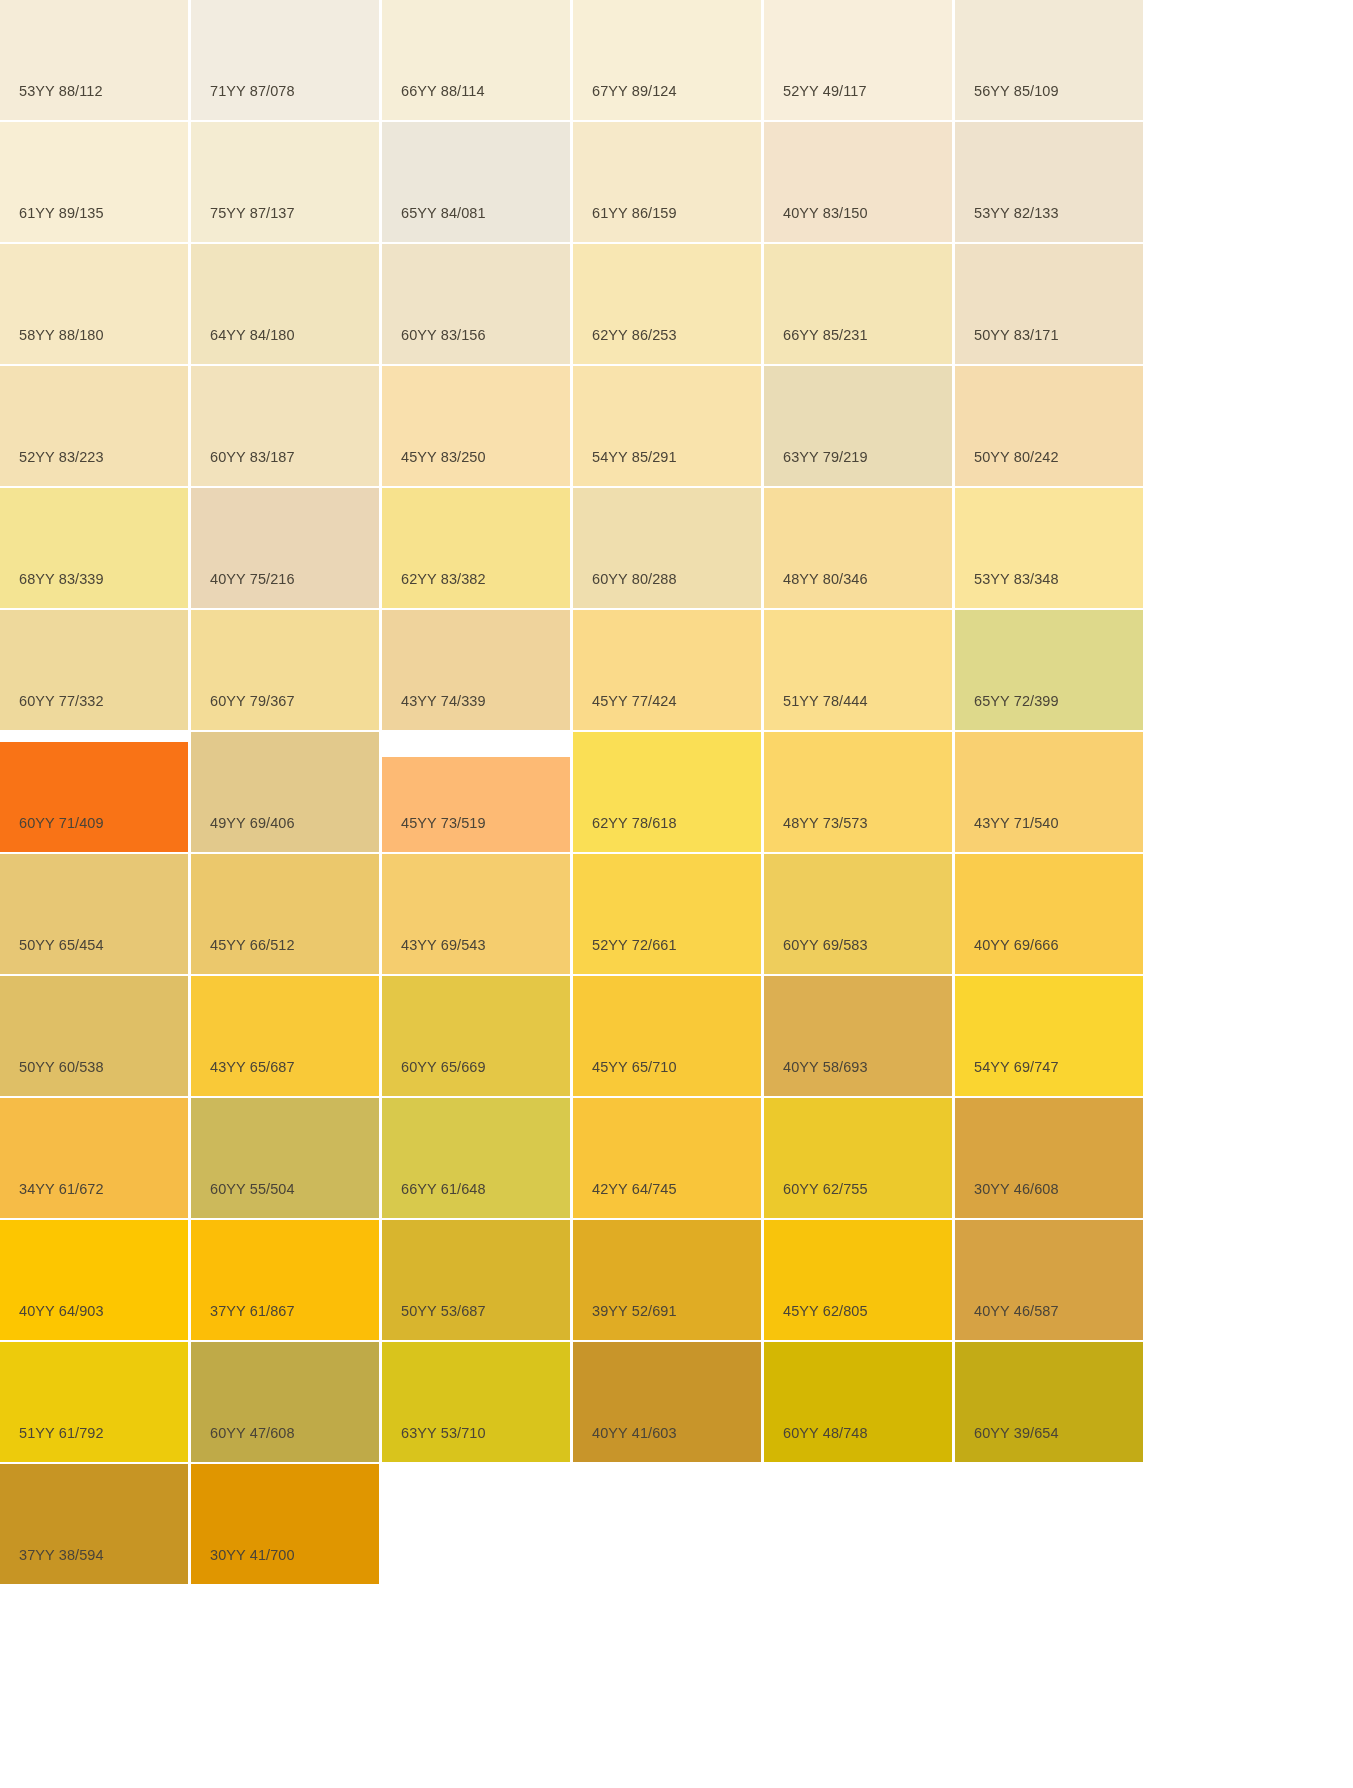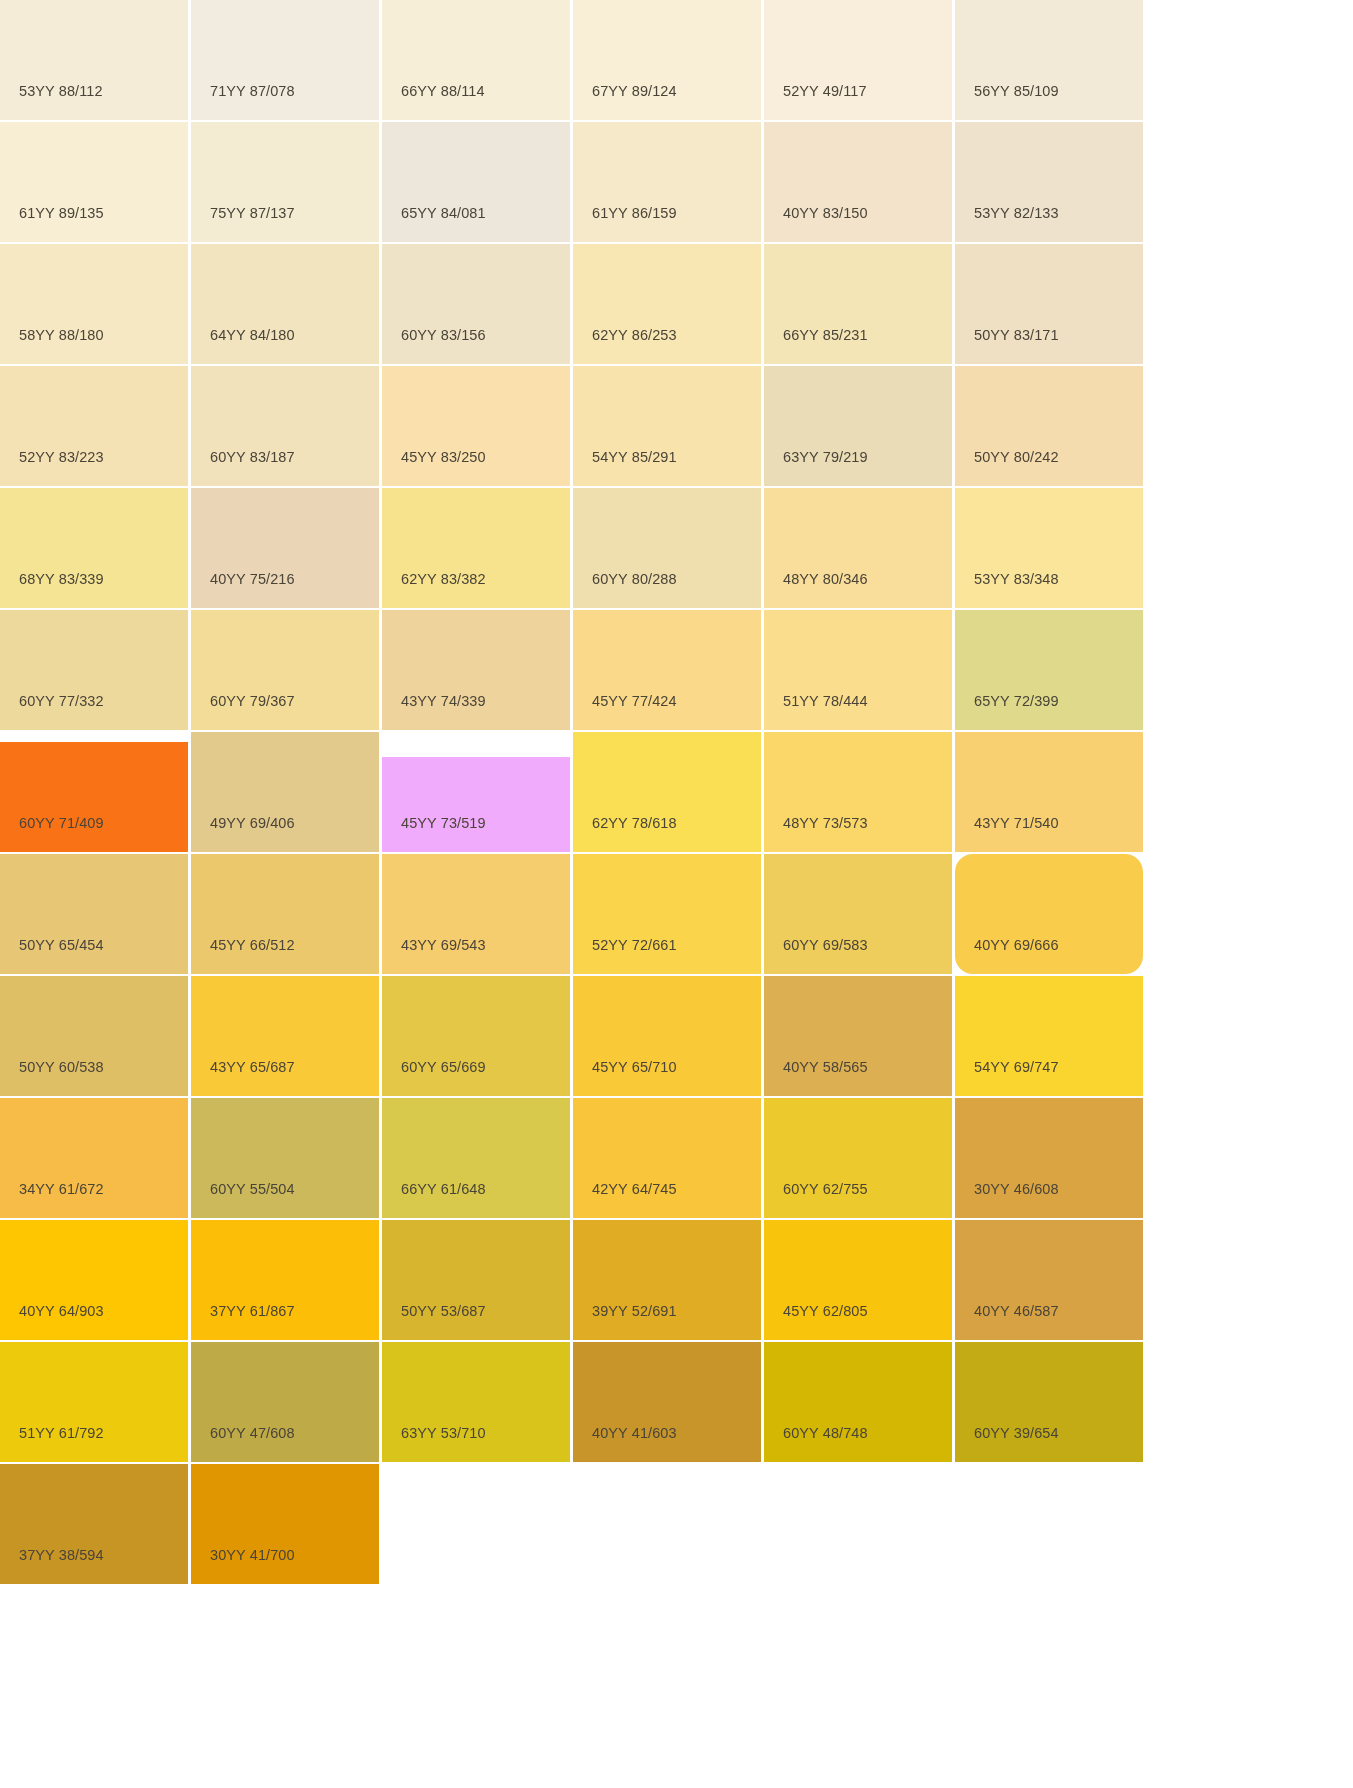--- a/index.html
+++ b/index.html
@@ -153,21 +153,21 @@
     </div>
     <div class="swatch" style="background: rgb(222, 217, 139);">
       <span class="swatch-label">65YY 72/399</span>
     </div>
     <div class="swatch" style="background: #f97316; margin-top: 10px;">
       <span class="swatch-label">60YY 71/409</span>
     </div>
     <div class="swatch" style="background: rgb(226, 201, 140);">
       <span class="swatch-label">49YY 69/406</span>
     </div>
-    <div class="swatch" style="background: #f0abfc; margin-top: 25px;">
+    <div class="swatch" style="background: #fdba74; margin-top: 25px;">
       <span class="swatch-label">45YY 73/519</span>
     </div>
     <div class="swatch" style="background: rgb(250, 223, 85);">
       <span class="swatch-label">62YY 78/618</span>
     </div>
     <div class="swatch" style="background: rgb(251, 214, 104);">
       <span class="swatch-label">48YY 73/573</span>
     </div>
     <div class="swatch" style="background: rgb(249, 208, 113);">
       <span class="swatch-label">43YY 71/540</span>
@@ -180,37 +180,37 @@
     </div>
     <div class="swatch" style="background: rgb(245, 205, 110);">
       <span class="swatch-label">43YY 69/543</span>
     </div>
     <div class="swatch" style="background: rgb(250, 212, 74);">
       <span class="swatch-label">52YY 72/661</span>
     </div>
     <div class="swatch" style="background: rgb(238, 205, 92);">
       <span class="swatch-label">60YY 69/583</span>
     </div>
-    <div class="swatch" style="background: rgb(250, 204, 76); border-radius: 18px;">
+    <div class="swatch" style="background: rgb(250, 204, 76);">
       <span class="swatch-label">40YY 69/666</span>
     </div>
     <div class="swatch" style="background: rgb(223, 191, 102);">
       <span class="swatch-label">50YY 60/538</span>
     </div>
     <div class="swatch" style="background: rgb(249, 201, 56);">
       <span class="swatch-label">43YY 65/687</span>
     </div>
     <div class="swatch" style="background: rgb(228, 199, 70);">
       <span class="swatch-label">60YY 65/669</span>
     </div>
     <div class="swatch" style="background: rgb(249, 201, 56);">
       <span class="swatch-label">45YY 65/710</span>
     </div>
     <div class="swatch" style="background: rgb(220, 175, 82);">
-      <span class="swatch-label">40YY 58/565</span>
+      <span class="swatch-label">40YY 58/693</span>
     </div>
     <div class="swatch" style="background: rgb(250, 213, 48);">
       <span class="swatch-label">54YY 69/747</span>
     </div>
     <div class="swatch" style="background: rgb(246, 188, 71);">
       <span class="swatch-label">34YY 61/672</span>
     </div>
     <div class="swatch" style="background: rgb(204, 185, 91);">
       <span class="swatch-label">60YY 55/504</span>
     </div>

